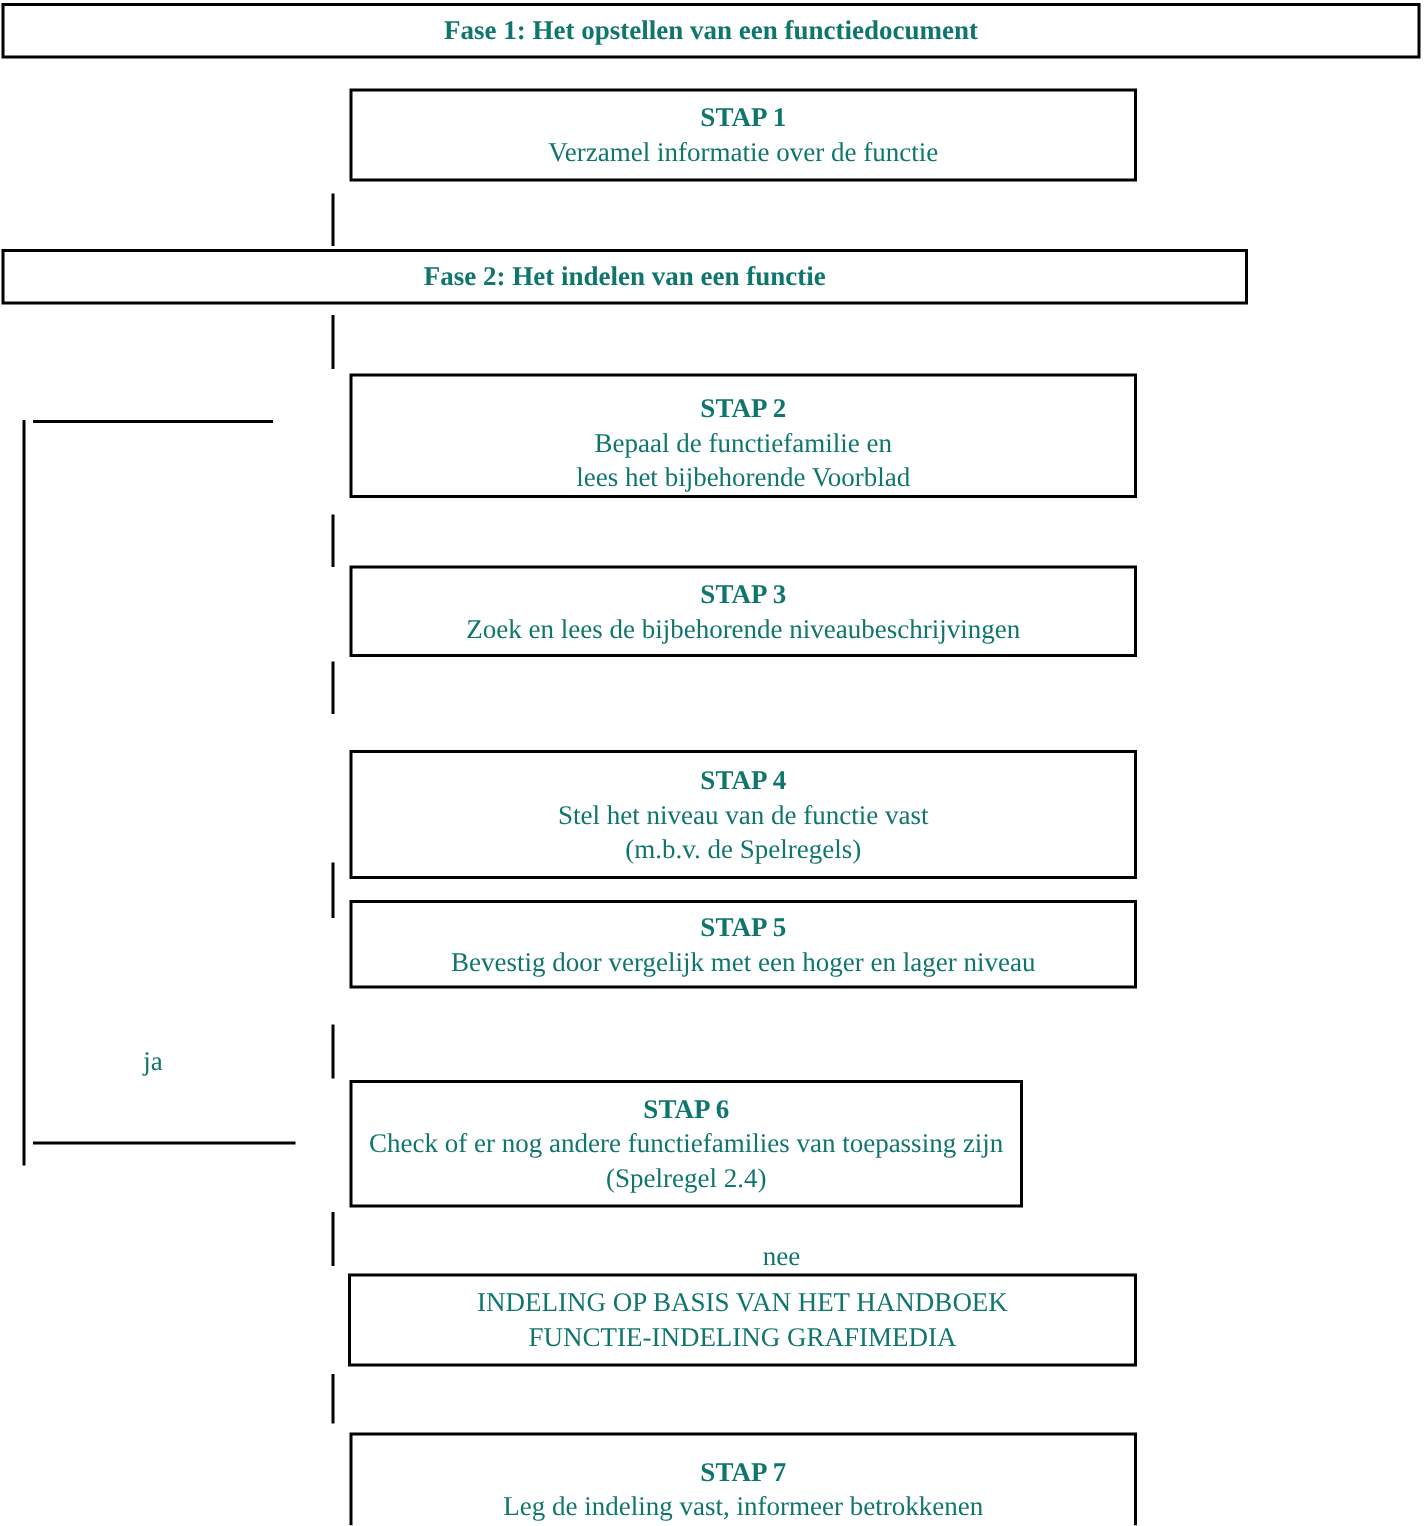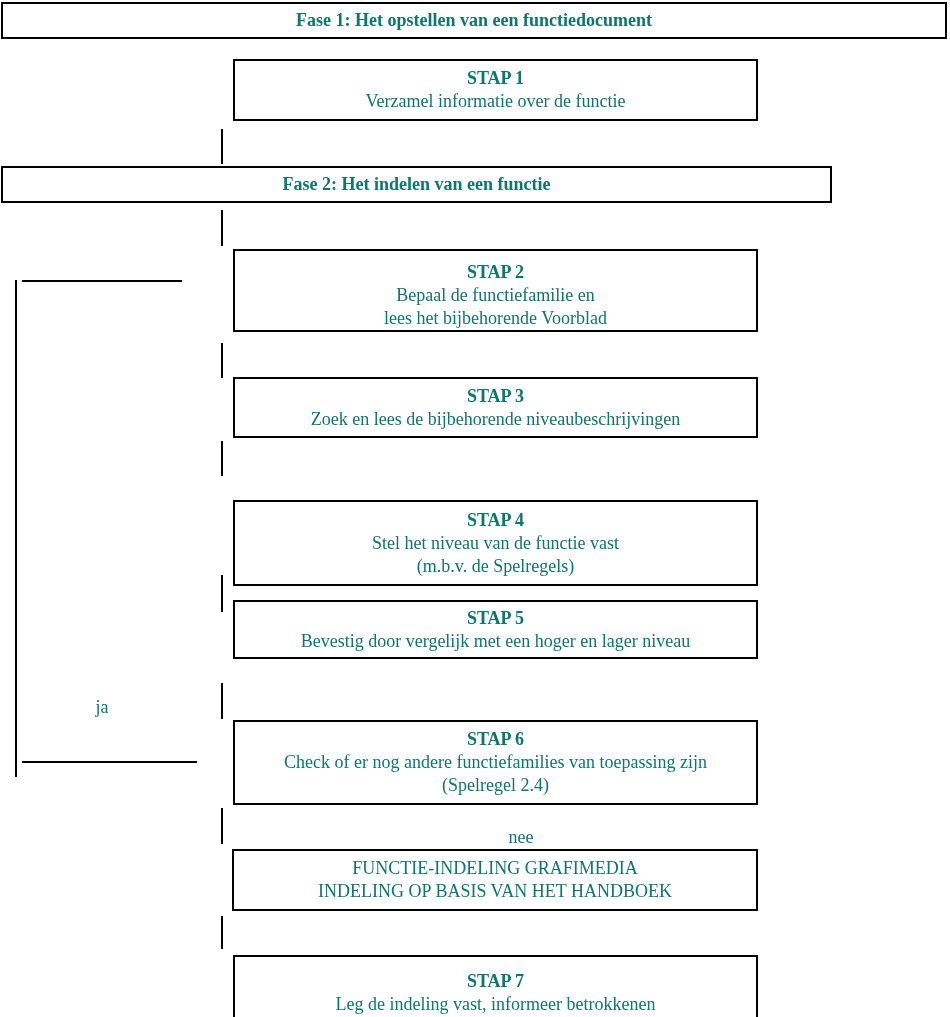--- a/index.html
+++ b/index.html
@@ -35,21 +35,21 @@
   
   #fase1 { left:1px;  top:2px;   width:946px; height:37px; }
   #fase2 { left:1px;  top:166px; width:831px; height:37px; }
 
   
   #stap1    { left:233px; top:59px;  width:525px; height:62px; }
   #stap2    { left:233px; top:249px; width:525px; height:83px;justify-content:flex-end; }
   #stap3    { left:233px; top:377px; width:525px; height:61px; }
   #stap4    { left:233px; top:500px; width:525px; height:86px; }
   #stap5    { left:233px; top:600px; width:525px; height:59px; }
-  #stap6    { left:233px; top:720px; width:525px; height:85px; }
+  #stap6    { left:233px; top:720px; width:449px; height:85px; }
   #indeling { left:232px; top:849px; width:526px; height:62px; }
   #stap7    { left:233px; top:955px; width:525px; height:76px; }
 
   
   #c1 { left:221px; top:129px; height:35px; }
   #c2 { left:221px; top:210px; height:36px; }
   #c3 { left:221px; top:343px; height:35px; }
   #c4 { left:221px; top:441px; height:35px; }
   #c5 { left:221px; top:575px; height:37px; }
   #c6 { left:221px; top:683px; height:36px; }
@@ -105,22 +105,22 @@
     <div class="box-line">Bevestig door vergelijk met een hoger en lager niveau</div>
   </div>
 
   <div class="box" id="stap6">
     <div class="box-title">STAP 6</div>
     <div class="box-line">Check of er nog andere functiefamilies van toepassing zijn</div>
     <div class="box-line">(Spelregel 2.4)</div>
   </div>
 
   <div class="box" id="indeling">
+    <div class="box-line">INDELING OP BASIS VAN HET HANDBOEK</div>
     <div class="box-line">FUNCTIE-INDELING GRAFIMEDIA</div>
-    <div class="box-line">INDELING OP BASIS VAN HET HANDBOEK</div>
   </div>
 
   <div class="box" id="stap7">
     <div class="box-title">STAP 7</div>
     <div class="box-line">Leg de indeling vast, informeer betrokkenen</div>
   </div>
 
   <div class="vseg" id="c1"></div>
   <div class="vseg" id="c2"></div>
   <div class="vseg" id="c3"></div>

